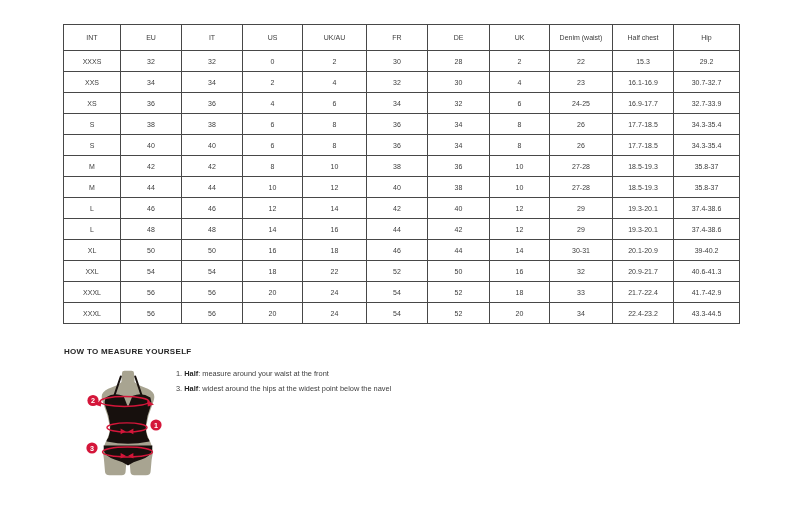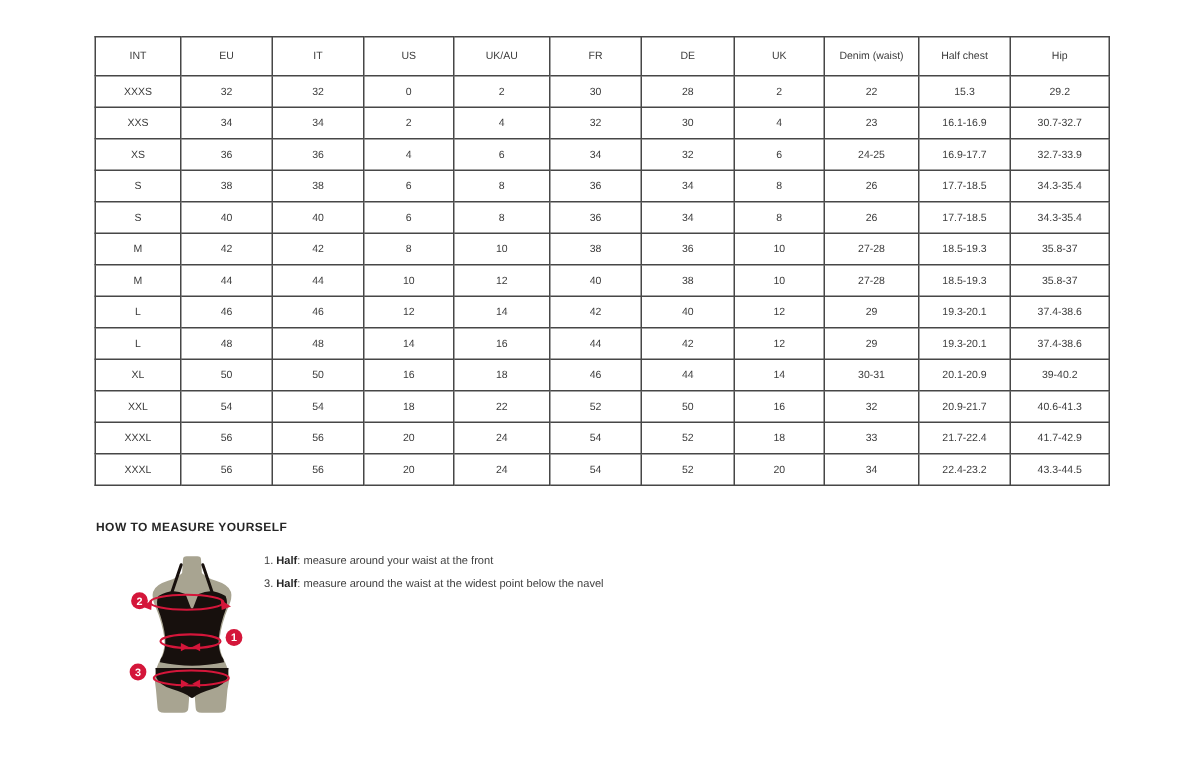--- a/index.html
+++ b/index.html
@@ -297,16 +297,16 @@
       </g>
       <g>
         <circle cx="12" cy="86" r="5.6" fill="#d4163a"></circle>
         <text class="marker-num" x="12" y="88.6" text-anchor="middle" fill="#ffffff">3</text>
       </g>
     </svg>
   </div>
 
   <ol class="measure-list">
       <li><span class="num">1. </span><b>Half</b><span>: measure around your waist at the front</span></li>
-      <li><span class="num">3. </span><b>Half</b><span>: measure around the waist at the widest point below the navel</span></li>
+      <li><span class="num">3. </span><b>Half</b><span>: widest around the hips at the widest point below the navel</span></li>
     </ol>
 
 </div>
 
 </body></html>

